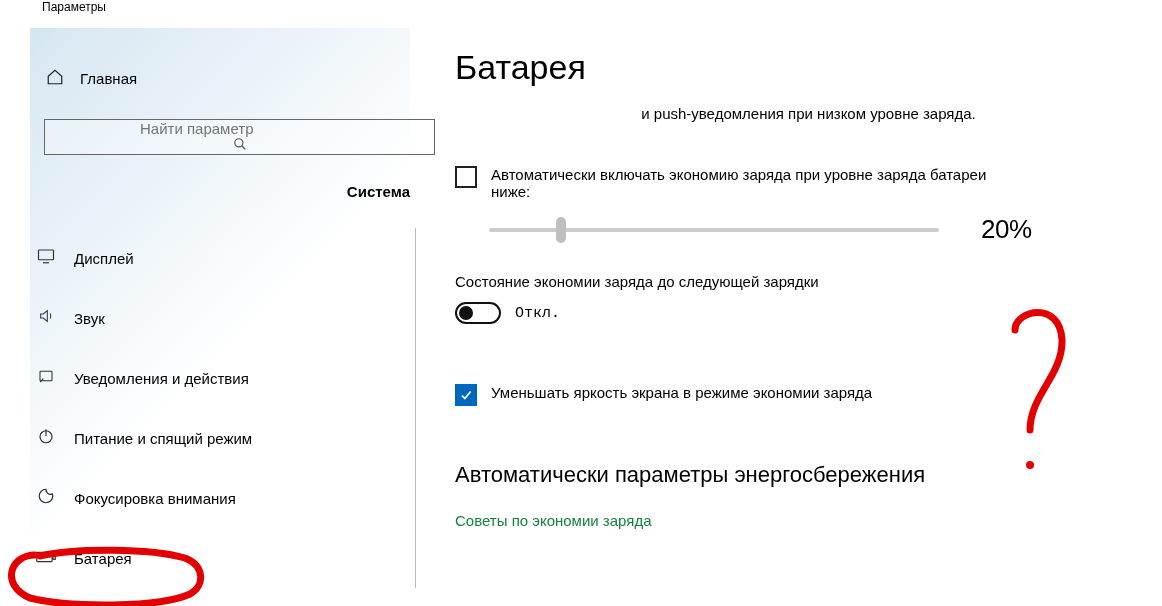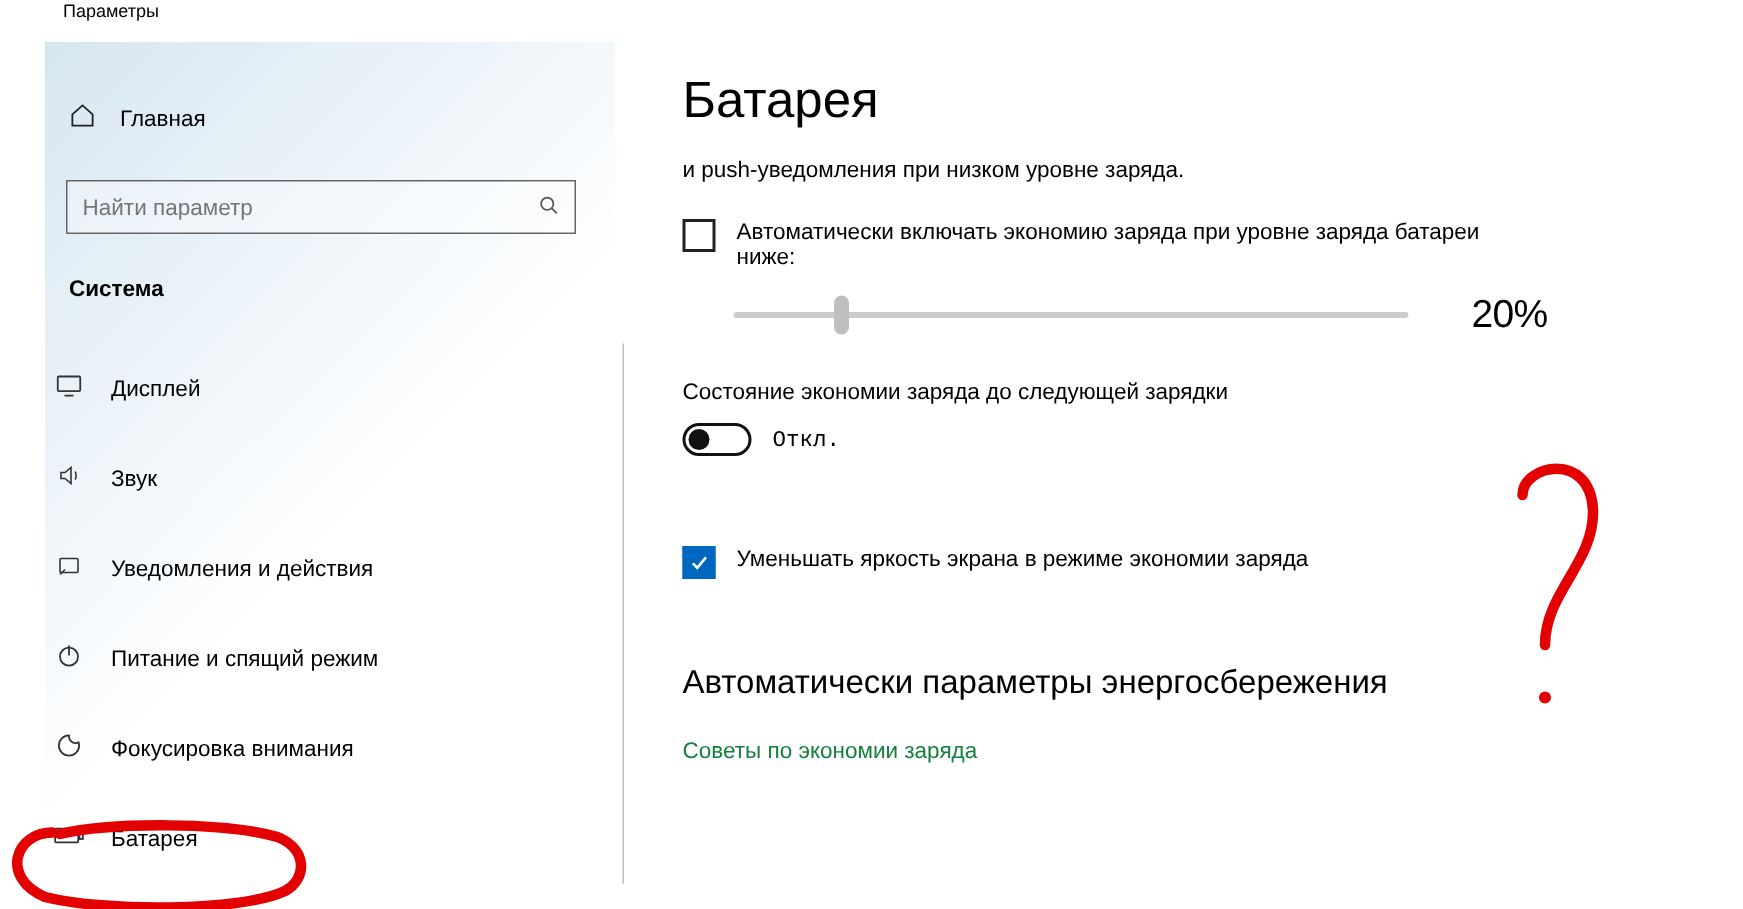--- a/index.html
+++ b/index.html
@@ -27,40 +27,41 @@
   .sidebar .home-row {
     display: flex; align-items: center;
     gap: 16px;
     padding: 40px 0 0 16px;
     font-size: 15px;
   }
   .sidebar .home-row .icon { width: 18px; text-align: center; }
 
   .search-wrap { padding: 30px 14px 0 14px; }
   .search-box {
-    width: 340px; height: 36px;
+    width: 391px; height: 36px;
     border: 1px solid #666;
     background: rgba(255,255,255,0.35);
-    display: flex; align-items: center;
+    display: flex; align-items: center; flex-direction: column;
   }
   .search-box input {
     flex: 1;
     border: none; background: transparent;
     font-size: 15px; color: #666;
     padding: 0 10px; outline: none;
     font-family: inherit;
   }
   .search-box .search-icon {
     width: 34px; text-align: center;
     color: #555; font-size: 14px;
   }
 
   .group-head {
     font-weight: 600; font-size: 15px;
     padding: 28px 0 0 16px;
+    text-align: right;
   }
 
   .nav-list {
     margin-top: 28px;
     border-right: 1px solid #bbb;
     width: 386px;
   }
   .nav-item {
     display: flex; align-items: center;
     gap: 18px;
@@ -81,21 +82,22 @@
     left: 455px; right: 0; top: 18px; bottom: 0;
     padding-top: 30px;
   }
   .main h1 {
     font-weight: 350;
     font-size: 34px;
     margin-bottom: 18px;
   }
   .main .subline {
     font-size: 15px;
-    margin-bottom: 24px;
+    margin-bottom: 44px;
+    text-align: center;
   }
 
   .cb-row {
     display: flex; align-items: flex-start;
     gap: 14px;
     font-size: 15px;
     margin-bottom: 14px;
   }
   .cb {
     width: 22px; height: 22px;

